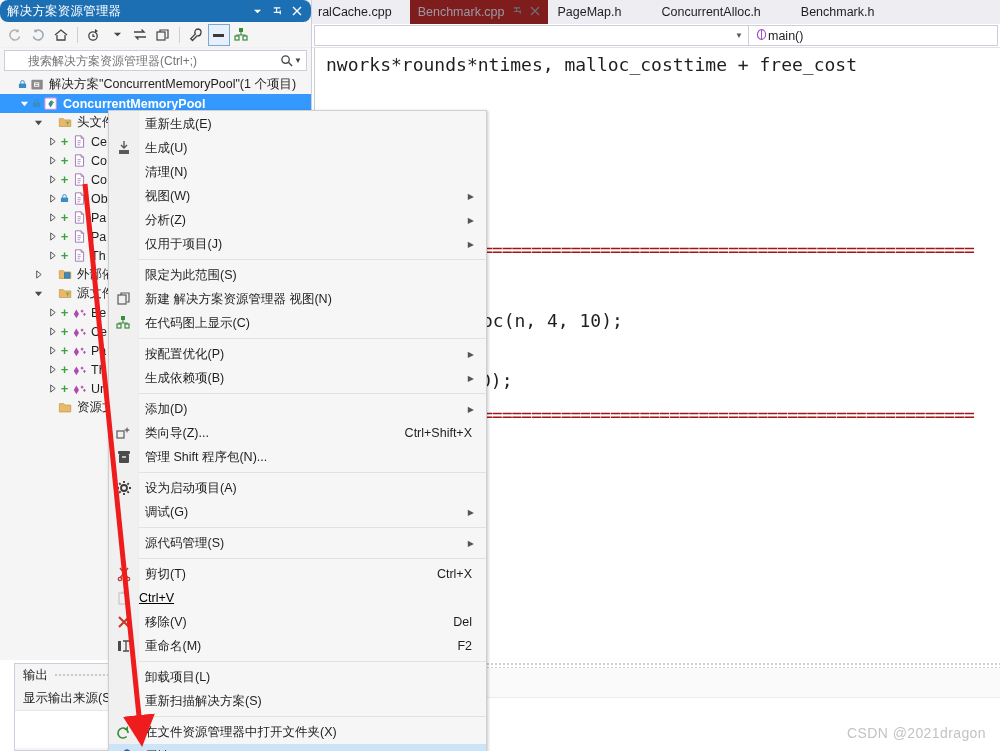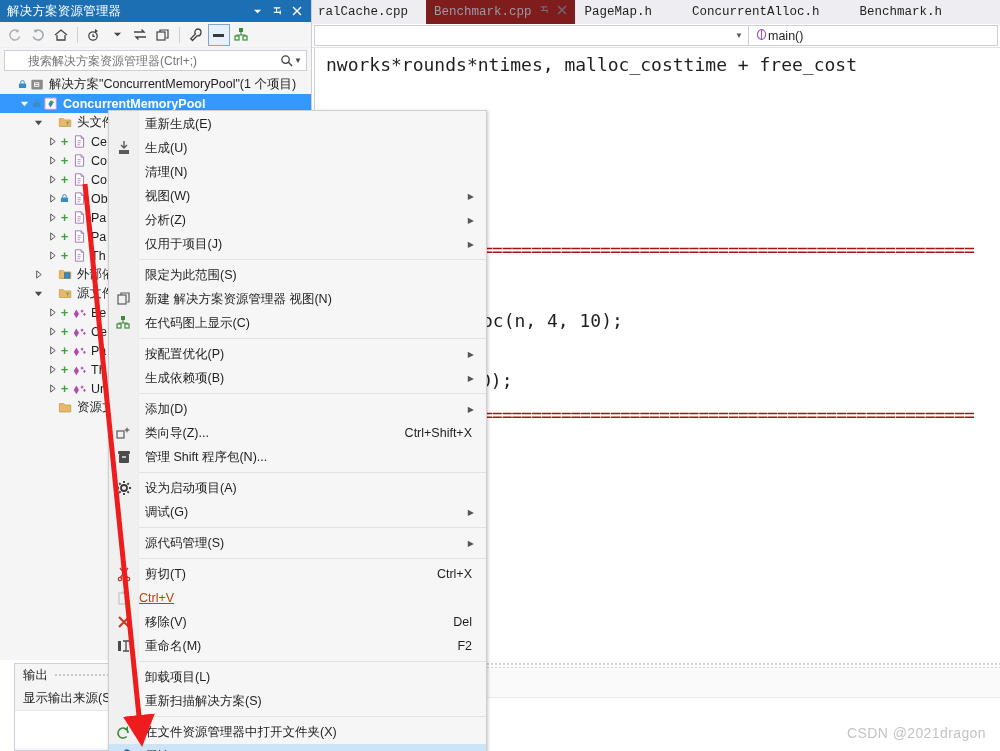--- a/index.html
+++ b/index.html
@@ -16,20 +16,21 @@
   
   #solution-explorer {
     position: absolute; left: 0; top: 0; width: 312px; height: 660px;
     background: #f5f5f5;
     border-right: 1px solid #cccedb;
   }
   .se-titlebar {
     height: 22px; background: #1d6fb3; color: #ffffff;
     display: flex; align-items: center; padding: 0 4px 0 7px;
     font-size: 12.5px;
+    border-radius: 8px;
   }
   .se-title { flex: 1; letter-spacing: .2px; white-space: nowrap; }
   .se-tb-btn {
     width: 20px; height: 20px; display: flex; align-items: center;
     justify-content: center; color: #ffffff; font-size: 12px; cursor: default;
   }
   .se-tb-btn svg { display: block; }
 
   .se-toolbar {
     height: 26px; background: #f5f5f5; display: flex; align-items: center;
@@ -88,21 +89,20 @@
             padding-left: 8px; font-size: 12.5px; }
   .op-body { background: #ffffff; height: 38px; border-top: 1px solid #e6e6e6; }
 
   
   #editor {
     position: absolute; left: 312px; top: 0; right: 0; bottom: 0; background: #ffffff;
   }
   .tabstrip {
     height: 24px; background: #eeeef2; display: flex; align-items: stretch;
     font-size: 12.5px;
-    font-family: Liberation Mono, monospace;
   }
   .tab {
     display: flex; align-items: center; padding: 0 10px; white-space: nowrap;
     color: #1e1e1e; background: #eeeef2;
   }
   .tab.inactive-dim { background: #7f1d1d; color: #9a9aa5; }
   .tab .pin { margin-left: 7px; font-size: 11px; color: #6d6d78; }
   .tab .x { margin-left: 7px; font-size: 12px; color: #6d6d78; }
 
   .navbar {
@@ -153,21 +153,21 @@
   .cm-item {
     height: 24px; display: flex; align-items: center; font-size: 12.5px; color: #1e1e1e;
     position: relative;
   }
   .cm-item.highlight { background: #cce4f7; }
   .cm-item.disabled { color: #a8a8a8; }
   .cm-ico { width: 30px; min-width: 30px; display: flex; align-items: center; justify-content: center; }
   .cm-ico svg { display: block; }
   .cm-label { flex: 1; padding-left: 6px; white-space: nowrap; }
   .cm-short { padding-right: 14px; color: #1e1e1e; font-size: 12.5px; }
-  .cm-item.disabled .cm-short { color: #c2410c; text-decoration: underline; }
+  .cm-item.disabled .cm-short { color: #000000; text-decoration: underline; }
   .cm-arrow { position: absolute; right: 12px; font-size: 8px; color: #555; }
   .cm-sep { height: 1px; background: #e2e2e2; margin: 3px 0 3px 30px; }
   .cm-gutter {
     position: absolute; left: 0; top: 0; bottom: 0; width: 30px; background: #f0f0f0;
     border-right: 1px solid #ececec;
   }
 
   
   #annotation { position: absolute; left: 0; top: 0; width: 1000px; height: 751px;
                 pointer-events: none; }

